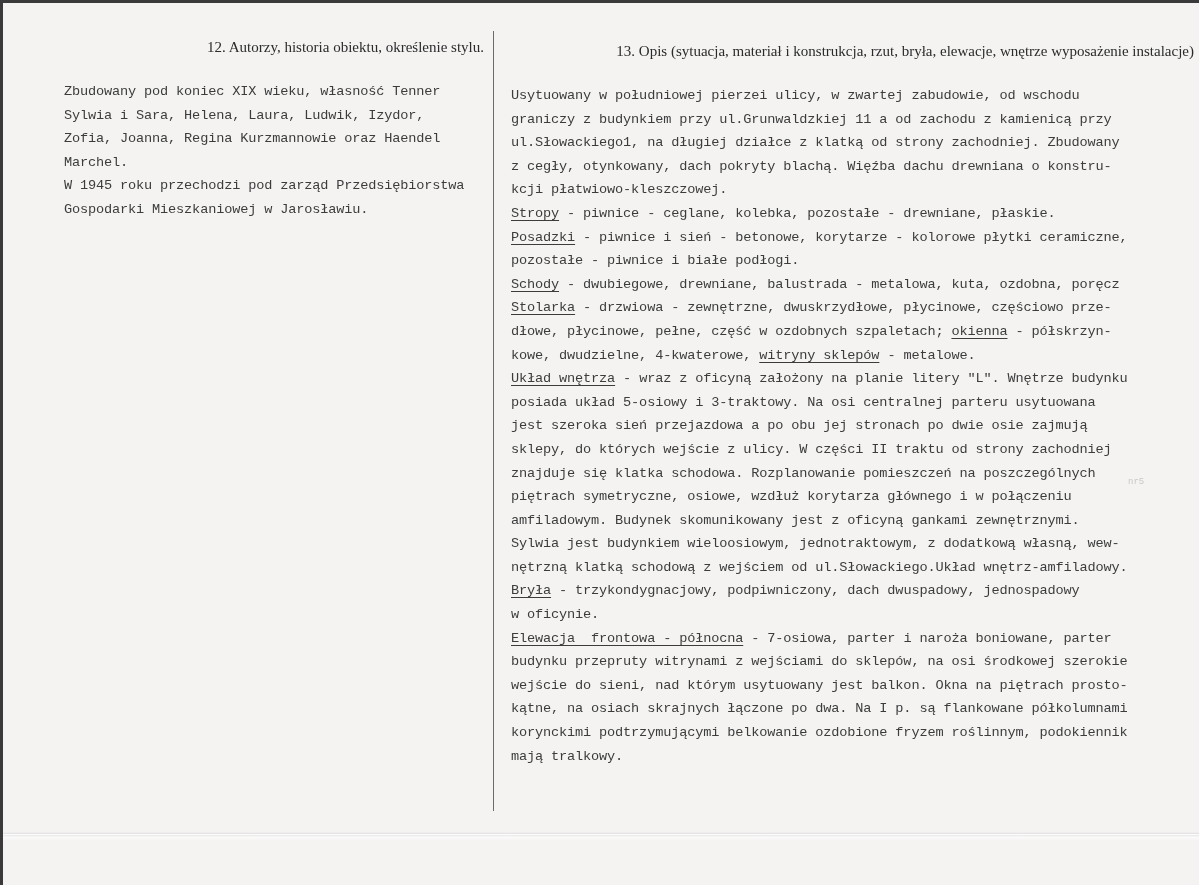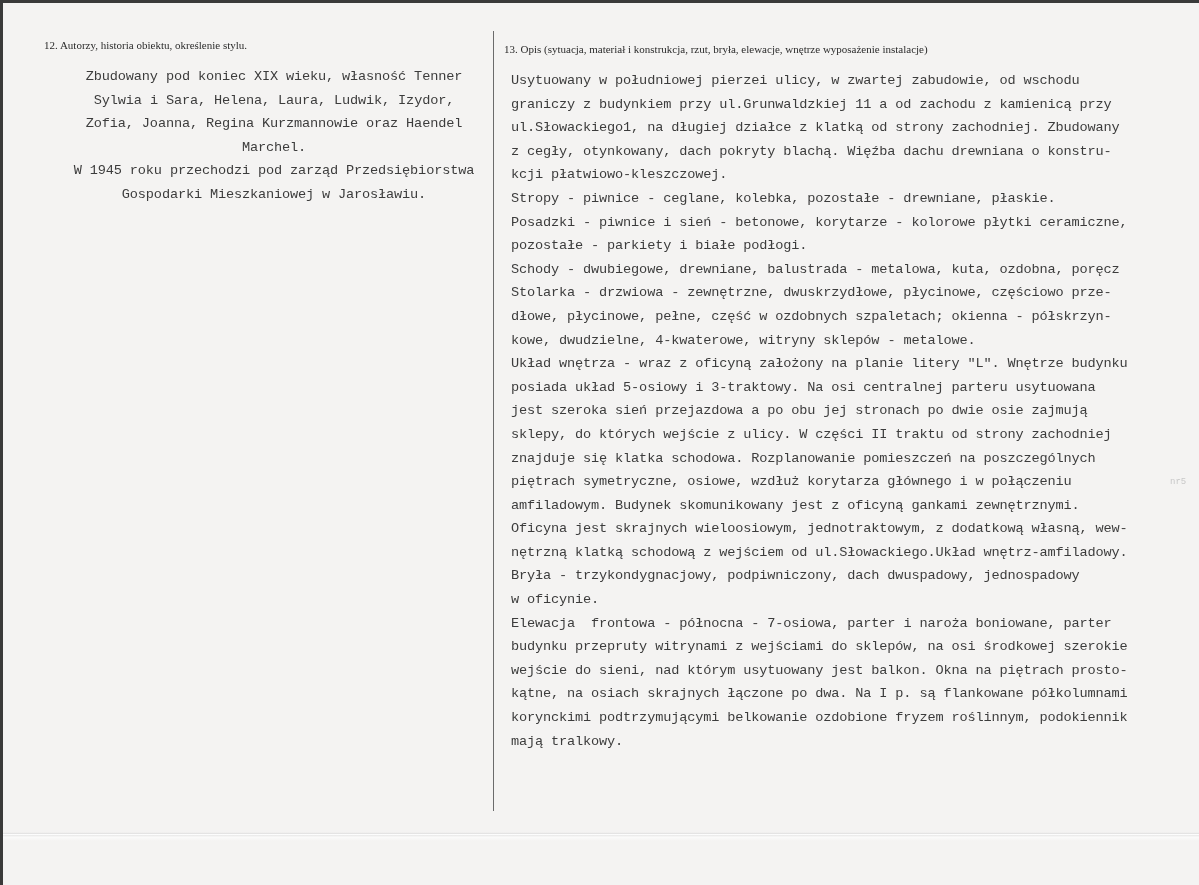--- a/index.html
+++ b/index.html
@@ -43,51 +43,52 @@
       width: 440px;
     }
     .col-right {
       position: absolute;
       left: 501px;
       top: 40px;
       width: 690px;
     }
     .section-heading {
       font-family: "Liberation Serif", "DejaVu Serif", serif;
-      font-size: 11px;
+      font-size: 15px;
       color: #2b2b2b;
-      margin: 0 0 14px 0;
+      margin: 0 0 24px 0;
       white-space: nowrap;
+      text-align: right;
     }
     .col-left .section-heading { margin-left: 0; }
     .typewritten {
       font-family: "Liberation Mono", "DejaVu Sans Mono", monospace;
       font-size: 13.6px;
       line-height: 23.6px;
       color: #3c3c3c;
       letter-spacing: -0.15px;
     }
-    .col-left .typewritten { margin-left: 20px; text-align: center; }
+    .col-left .typewritten { margin-left: 20px; }
     .col-right .typewritten { margin-left: 7px; }
     .line {
       display: block;
       white-space: pre;
     }
     .ul {
+      text-decoration: underline;
       text-decoration-thickness: 1px;
       text-underline-offset: 3px;
     }
     .stamp {
       position: absolute;
       left: 1125px;
       top: 474px;
       font-family: "Liberation Mono", monospace;
       font-size: 9px;
       color: #c8c8c8;
-      margin-left: 42px;
     }
   </style>
 </head>
 <body>
 
 <div class="sheet">
   <div class="fold"></div>
   <div class="divider"></div>
 
   <div class="col-left">
@@ -105,33 +106,33 @@
   <div class="col-right">
     <div class="section-heading">13. Opis (sytuacja, materiał i konstrukcja, rzut, bryła, elewacje, wnętrze wyposażenie instalacje)</div>
     <div class="typewritten" id="right-lines">
         <span class="line">Usytuowany w południowej pierzei ulicy, w zwartej zabudowie, od wschodu</span>
         <span class="line">graniczy z budynkiem przy ul.Grunwaldzkiej 11 a od zachodu z kamienicą przy</span>
         <span class="line">ul.Słowackiego1, na długiej działce z klatką od strony zachodniej. Zbudowany</span>
         <span class="line">z cegły, otynkowany, dach pokryty blachą. Więźba dachu drewniana o konstru-</span>
         <span class="line">kcji płatwiowo-kleszczowej.</span>
         <span class="line"><span class="ul">Stropy</span> - piwnice - ceglane, kolebka, pozostałe - drewniane, płaskie.</span>
         <span class="line"><span class="ul">Posadzki</span> - piwnice i sień - betonowe, korytarze - kolorowe płytki ceramiczne,</span>
-        <span class="line">pozostałe - parkiety i białe podłogi.</span>
+        <span class="line">pozostałe - piwnice i białe podłogi.</span>
         <span class="line"><span class="ul">Schody</span> - dwubiegowe, drewniane, balustrada - metalowa, kuta, ozdobna, poręcz</span>
         <span class="line"><span class="ul">Stolarka</span> - drzwiowa - zewnętrzne, dwuskrzydłowe, płycinowe, częściowo prze-</span>
         <span class="line">dłowe, płycinowe, pełne, część w ozdobnych szpaletach; <span class="ul">okienna</span> - półskrzyn-</span>
         <span class="line">kowe, dwudzielne, 4-kwaterowe, <span class="ul">witryny sklepów</span> - metalowe.</span>
         <span class="line"><span class="ul">Układ wnętrza</span> - wraz z oficyną założony na planie litery "L". Wnętrze budynku</span>
         <span class="line">posiada układ 5-osiowy i 3-traktowy. Na osi centralnej parteru usytuowana</span>
         <span class="line">jest szeroka sień przejazdowa a po obu jej stronach po dwie osie zajmują</span>
         <span class="line">sklepy, do których wejście z ulicy. W części II traktu od strony zachodniej</span>
         <span class="line">znajduje się klatka schodowa. Rozplanowanie pomieszczeń na poszczególnych</span>
         <span class="line">piętrach symetryczne, osiowe, wzdłuż korytarza głównego i w połączeniu</span>
         <span class="line">amfiladowym. Budynek skomunikowany jest z oficyną gankami zewnętrznymi.</span>
-        <span class="line">Oficyna jest skrajnych wieloosiowym, jednotraktowym, z dodatkową własną, wew-</span>
+        <span class="line">Sylwia jest budynkiem wieloosiowym, jednotraktowym, z dodatkową własną, wew-</span>
         <span class="line">nętrzną klatką schodową z wejściem od ul.Słowackiego.Układ wnętrz-amfiladowy.</span>
         <span class="line"><span class="ul">Bryła</span> - trzykondygnacjowy, podpiwniczony, dach dwuspadowy, jednospadowy</span>
         <span class="line">w oficynie.</span>
         <span class="line"><span class="ul">Elewacja  frontowa - północna</span> - 7-osiowa, parter i naroża boniowane, parter</span>
         <span class="line">budynku przepruty witrynami z wejściami do sklepów, na osi środkowej szerokie</span>
         <span class="line">wejście do sieni, nad którym usytuowany jest balkon. Okna na piętrach prosto-</span>
         <span class="line">kątne, na osiach skrajnych łączone po dwa. Na I p. są flankowane półkolumnami</span>
         <span class="line">korynckimi podtrzymującymi belkowanie ozdobione fryzem roślinnym, podokiennik</span>
         <span class="line">mają tralkowy.</span>
       </div>

